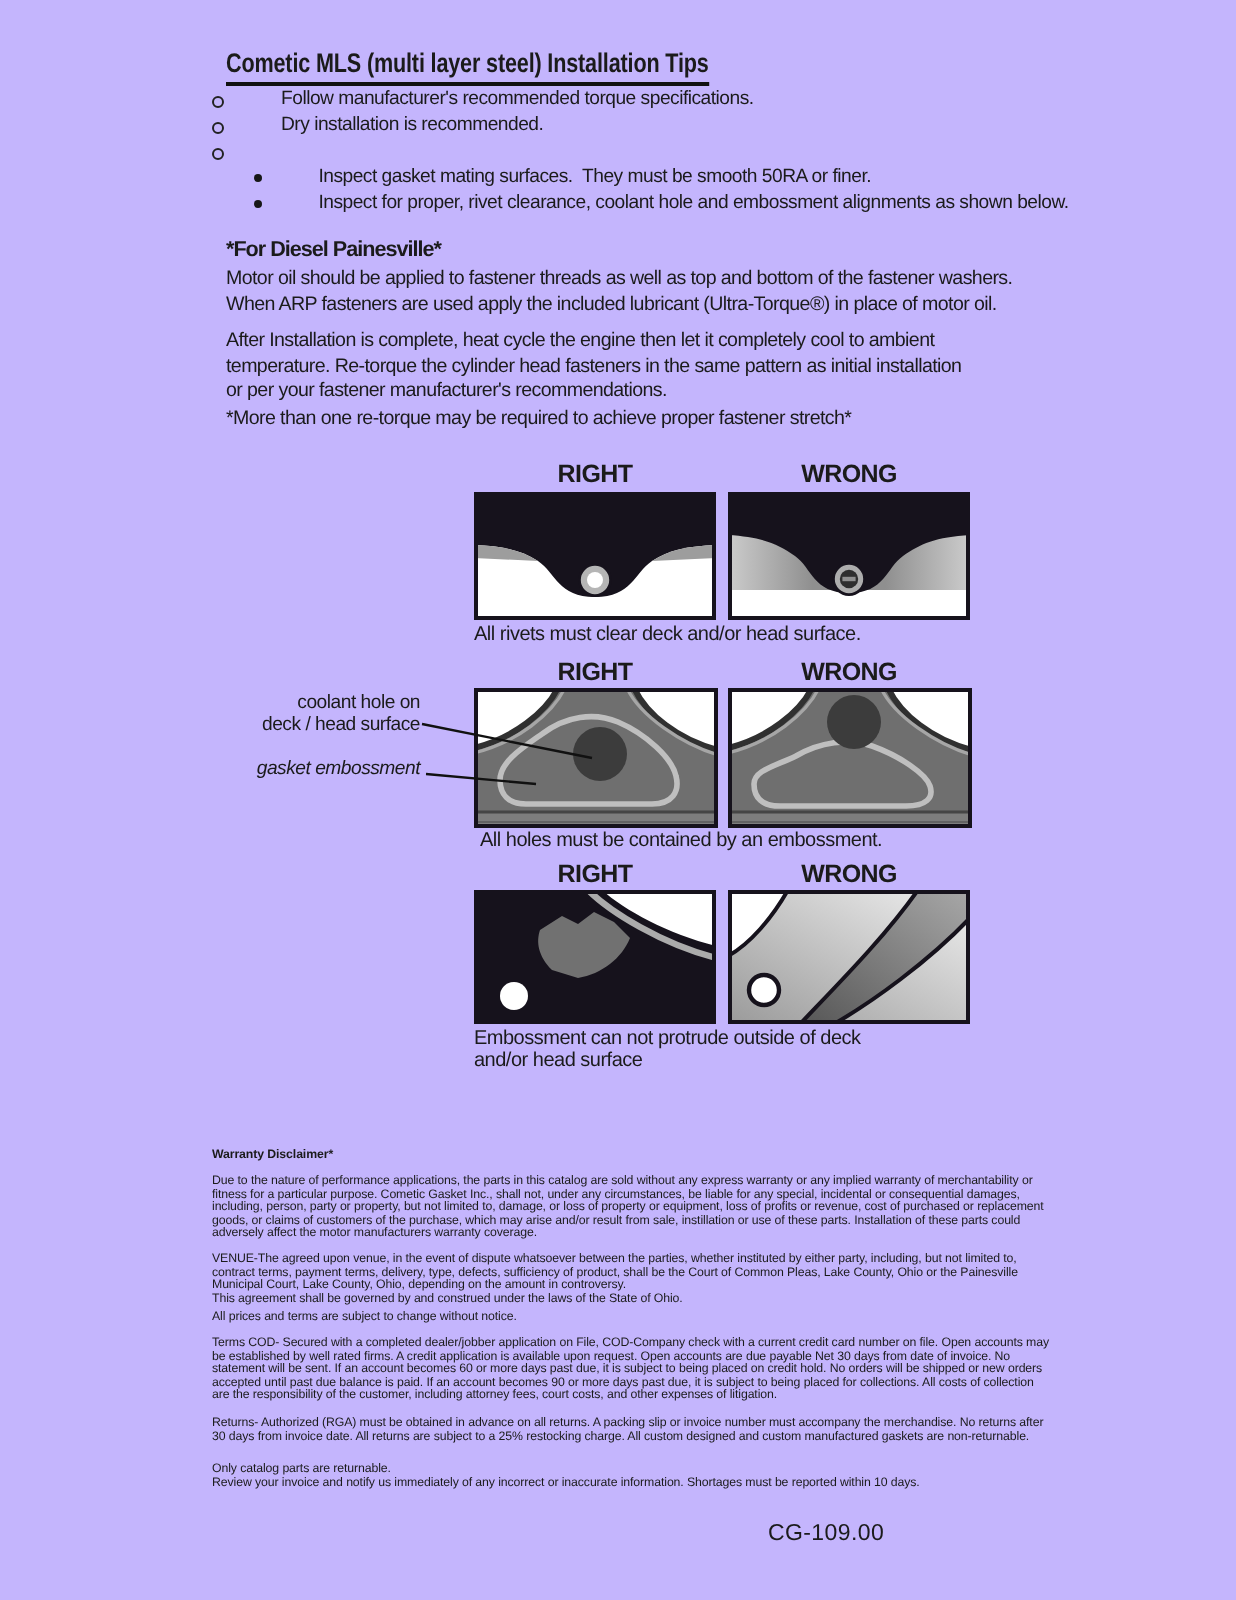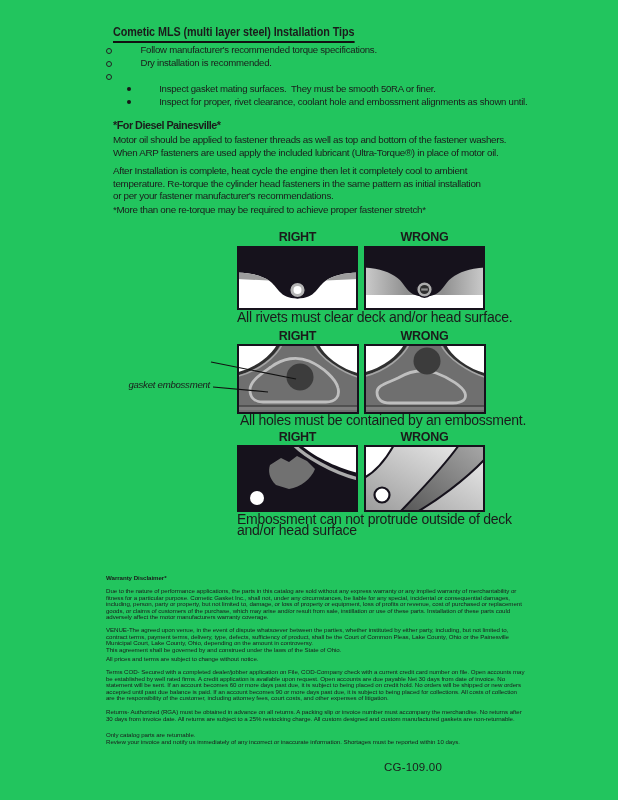--- a/index.html
+++ b/index.html
@@ -1,16 +1,16 @@
 <!DOCTYPE html>
 <html><head>
 <meta charset="utf-8">
 <style>
   html,body{margin:0;padding:0;background:#ffffff;}
-  .page{position:relative;width:618px;height:800px;background:#22c55e;overflow:hidden;
+  .page{position:relative;width:618px;height:800px;background:#c4b5fd;overflow:hidden;
         font-family:"Liberation Sans", sans-serif;color:#1b1b1b;}
   .abs{position:absolute;}
   .pre{white-space:pre;padding-left:25px;}
 
   
   .title{left:113px;top:24px;font-size:13.5px;font-weight:700;letter-spacing:-0.1px;
          transform:scaleX(0.80);transform-origin:left top;
          border-bottom:2px solid #111;padding-bottom:2px;white-space:pre;}
 
   
@@ -23,21 +23,21 @@
   
   .diesel-h{left:113px;top:119px;font-size:10.8px;font-weight:700;letter-spacing:-0.5px;white-space:pre;}
   .bodylines{font-size:9.8px;letter-spacing:-0.3px;line-height:12.5px;}
   .bodylines div{white-space:pre;}
   .p1{left:113px;top:134px;}
   .p2{left:113px;top:165px;}
   .note{left:113px;top:204px;font-size:9.8px;letter-spacing:-0.3px;white-space:pre;}
 
   
   .rw-label{width:121px;text-align:center;font-size:12.5px;font-weight:700;letter-spacing:-0.3px;white-space:pre;}
-  .fig-caption{font-size:14px;letter-spacing:-0.25px;white-space:pre;line-height:11px;}
+  .fig-caption{font-size:10px;letter-spacing:-0.25px;white-space:pre;line-height:11px;}
   .figbox{display:block;}
   .ann-label{font-size:9.6px;letter-spacing:-0.25px;line-height:10.5px;text-align:right;width:110px;}
   .ann-label div{white-space:pre;}
   .leaders{z-index:5;}
 
   
   .legal{left:106px;width:432px;font-size:6.15px;letter-spacing:-0.05px;line-height:6.6px;}
   .legal-h{font-weight:700;white-space:pre;}
 
   .footer-code{left:384px;top:761px;font-size:11.5px;letter-spacing:0.2px;white-space:pre;}
@@ -60,21 +60,21 @@
     </div>
     <div class="tip-row">
       <span class="b-circle"></span>
     </div>
     <div class="tip-row sub">
       <span class="b-dot"></span>
       <span class="pre">Inspect gasket mating surfaces.  They must be smooth 50RA or finer.</span>
     </div>
     <div class="tip-row sub">
       <span class="b-dot"></span>
-      <span class="pre">Inspect for proper, rivet clearance, coolant hole and embossment alignments as shown until.</span>
+      <span class="pre">Inspect for proper, rivet clearance, coolant hole and embossment alignments as shown below.</span>
     </div>
   </div>
 
   <div class="abs diesel-h">*For Diesel Painesville*</div>
   <div class="abs bodylines p1">
       <div>Motor oil should be applied to fastener threads as well as top and bottom of the fastener washers.</div>
       <div>When ARP fasteners are used apply the included lubricant (Ultra-Torque®) in place of motor oil.</div>
     </div>
   <div class="abs note">*More than one re-torque may be required to achieve proper fastener stretch*</div>
   <div class="abs bodylines p2">
@@ -113,20 +113,24 @@
     <circle cx="60.5" cy="43.5" r="4.6" fill="#2e2e2e"></circle>
     <rect x="57.2" y="42.4" width="6.6" height="2.2" fill="#8f8f8f"></rect>
     <rect x="1" y="1" width="119" height="62" fill="none" stroke="#16121c" stroke-width="2"></rect>
   </svg>
 
   <div class="abs fig-caption" style="left:237px;top:312px;">All rivets must clear deck and/or head surface.</div>
 
   <div class="abs rw-label" style="left:237px;top:329px;">RIGHT</div>
   <div class="abs rw-label" style="left:364px;top:329px;">WRONG</div>
 
+  <div class="abs ann-label" style="left:100px;top:347px;">
+      <div>coolant hole on</div>
+      <div>deck / head surface</div>
+    </div>
   <div class="abs ann-label" style="left:100px;top:380px;font-style:italic;">
     <div>gasket embossment</div>
   </div>
 
   <svg class="abs leaders" style="left:110px;top:344px;" width="200" height="60" viewBox="0 0 200 60">
     <line x1="101" y1="18" x2="186" y2="35" stroke="#111" stroke-width="1.2"></line>
     <line x1="103" y1="43" x2="158" y2="48" stroke="#111" stroke-width="1.2"></line>
   </svg>
 
   <svg class="abs figbox" style="left:237px;top:344px;" width="122" height="70" viewBox="0 0 122 70">

